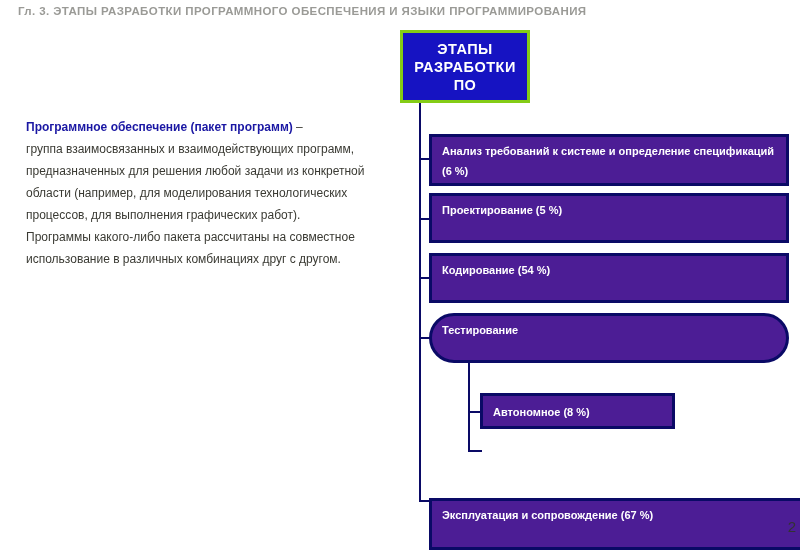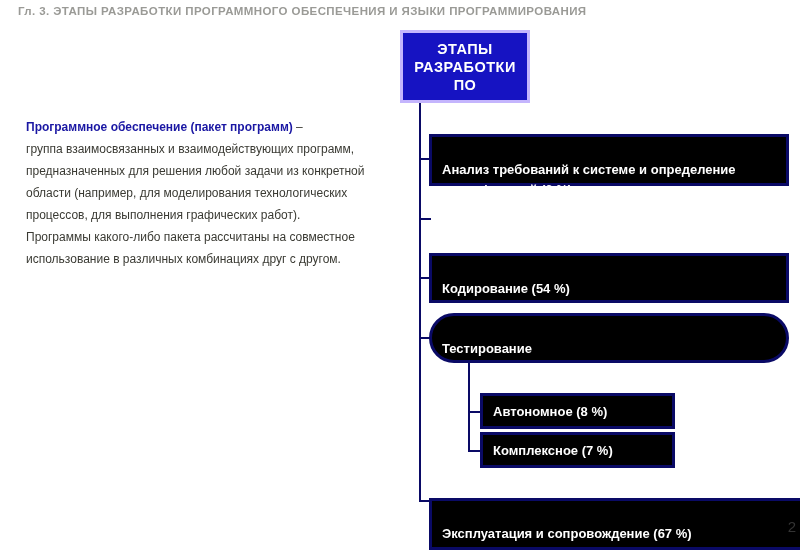--- a/index.html
+++ b/index.html
@@ -40,46 +40,46 @@
     width: 390px;
     height: 510px;
   }
   .root-box {
     position: absolute;
     top: 0;
     left: 0;
     width: 130px;
     height: 73px;
     background: #1613c2;
-    border: 3px solid #c4b5fd;
+    border: 3px solid #84cc16;
     color: #ffffff;
     font-weight: bold;
     font-size: 14.5px;
     text-align: center;
     display: flex;
     align-items: center;
     justify-content: center;
     line-height: 18px;
     letter-spacing: 0.5px;
   }
   .vline-main {
     position: absolute;
     left: 19px;
     top: 73px;
     width: 2px;
     background: #0a0a66;
   }
   .stage {
     position: absolute;
-    background: #000000;
+    background: #4c1d95;
     border: 3px solid #0a0a66;
     color: #ffffff;
     font-weight: bold;
-    font-size: 13px;
-    padding: 23px 10px 10px 10px;
+    font-size: 11px;
+    padding: 4px 10px 10px 10px;
     display: flex;
     align-items: flex-start;
     line-height: 20px;
   }
   .hconn {
     position: absolute;
     height: 2px;
     background: #0a0a66;
   }
   .sub-vline {
@@ -108,33 +108,33 @@
 <div class="diagram">
 
   <div class="root-box">ЭТАПЫ РАЗРАБОТКИ ПО</div>
 
   <div class="vline-main" style="height: 398px;"></div>
 
   <div class="hconn" style="left:19px; top:128px; width:12px;"></div>
   <div class="stage" style="left:29px; top:104px; width:360px; height:52px;">Анализ требований к системе и определение спецификаций (6 %)</div>
 
   <div class="hconn" style="left:19px; top:188px; width:12px;"></div>
+  <div class="stage" style="left:29px; top:163px; width:360px; height:50px;">Проектирование (5 %)</div>
 
   <div class="hconn" style="left:19px; top:247px; width:12px;"></div>
   <div class="stage" style="left:29px; top:223px; width:360px; height:50px;">Кодирование (54 %)</div>
 
   <div class="hconn" style="left:19px; top:307px; width:12px;"></div>
   <div class="stage" style="left:29px; top:283px; width:360px; height:50px;border-radius:25px;">Тестирование</div>
 
   <div class="sub-vline" style="left:68px; top:333px; height:89px;"></div>
 
   <div class="hconn" style="left:68px; top:381px; width:14px;"></div>
   <div class="stage" style="left:80px; top:363px; width:195px; height:36px; padding-top:6px;">Автономное (8 %)</div>
 
   <div class="hconn" style="left:68px; top:420px; width:14px;"></div>
-  <div class="stage" style="left:80px; top:402px; width:195px; height:36px; padding-top:6px;">Комплексное (7 %)</div>
 
   <div class="hconn" style="left:19px; top:470px; width:12px;"></div>
   <div class="stage" style="left:29px; top:468px; width:388px; height:52px;">Эксплуатация и сопровождение (67 %)</div>
 
 </div>
 
 <div class="page-num">2</div>
 
 </body></html>

